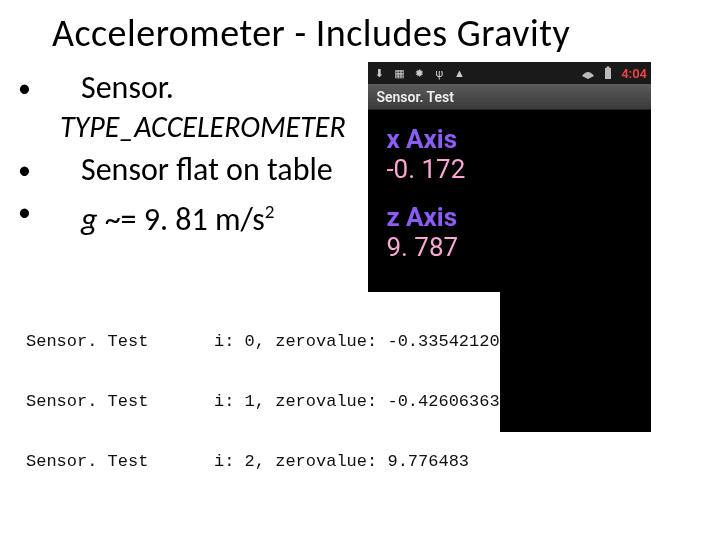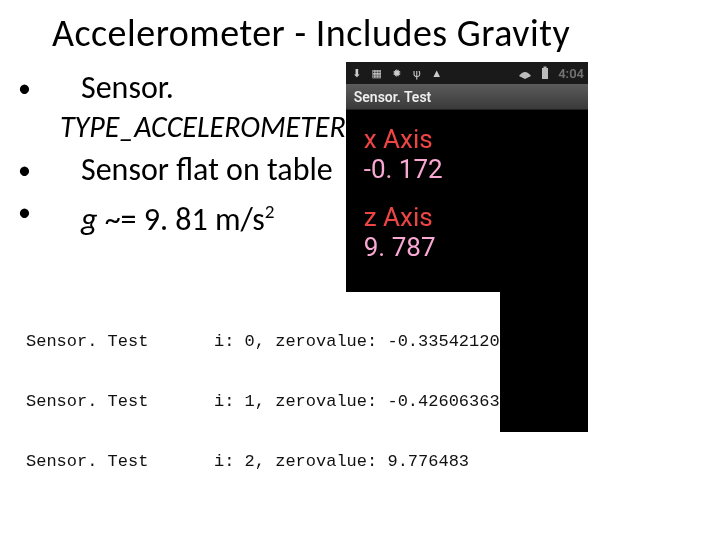--- a/index.html
+++ b/index.html
@@ -6,21 +6,21 @@
   body {
     margin: 0;
     width: 720px;
     height: 540px;
     background: #fff;
     font-family: Calibri, Arial, sans-serif;
     color: #000;
     overflow: hidden;
   }
   .slide {
-    width: 588px;
+    width: 651px;
     height: 540px;
     position: relative;
   }
   .title {
     font-size: 38px;
     font-weight: 400;
     padding: 10px 0 6px 52px;
     letter-spacing: 0.5px;
   }
   .content-row {
@@ -77,40 +77,40 @@
     gap: 6px;
     align-items: center;
   }
   .sicon {
     width: 14px; height: 14px;
     display: inline-flex;
     align-items: center; justify-content: center;
     font-size: 11px;
     color: #ccc;
   }
-  .clock { font-size: 13px; color: #737373; font-weight: 600; }
+  .clock { font-size: 13px; color: #ef4444; font-weight: 600; }
   .titlebar {
     background: linear-gradient(#5b5b5b,#3a3a3a);
     height: 26px;
     display: flex;
     align-items: center;
     padding: 0 8px;
     font-size: 14px;
     font-weight: 600;
     color: #eee;
     border-bottom: 1px solid #222;
   }
   .sensor-content {
     padding: 14px 18px;
   }
   .axis-block { margin-bottom: 18px; }
   .axis-label {
     font-size: 26px;
-    font-weight: 400;
-    color: #ef4444;
+    font-weight: 700;
+    color: #8b5cf6;
     line-height: 30px;
   }
   .axis-val {
     font-size: 26px;
     font-weight: 400;
     color: #f9a8d4;
     line-height: 30px;
   }
   .logcat {
     position: absolute;

